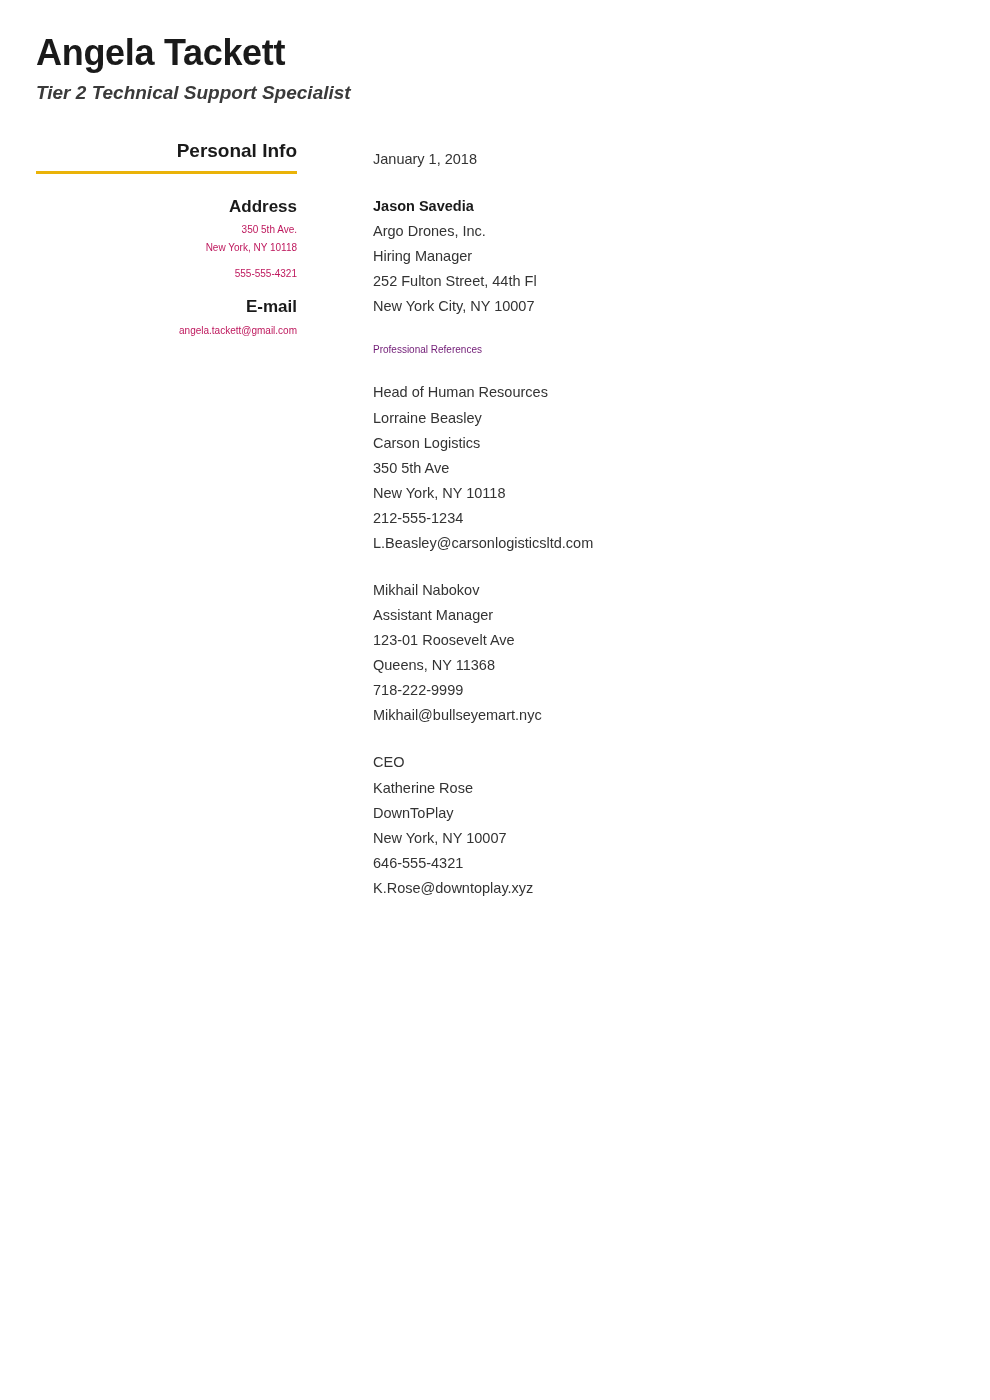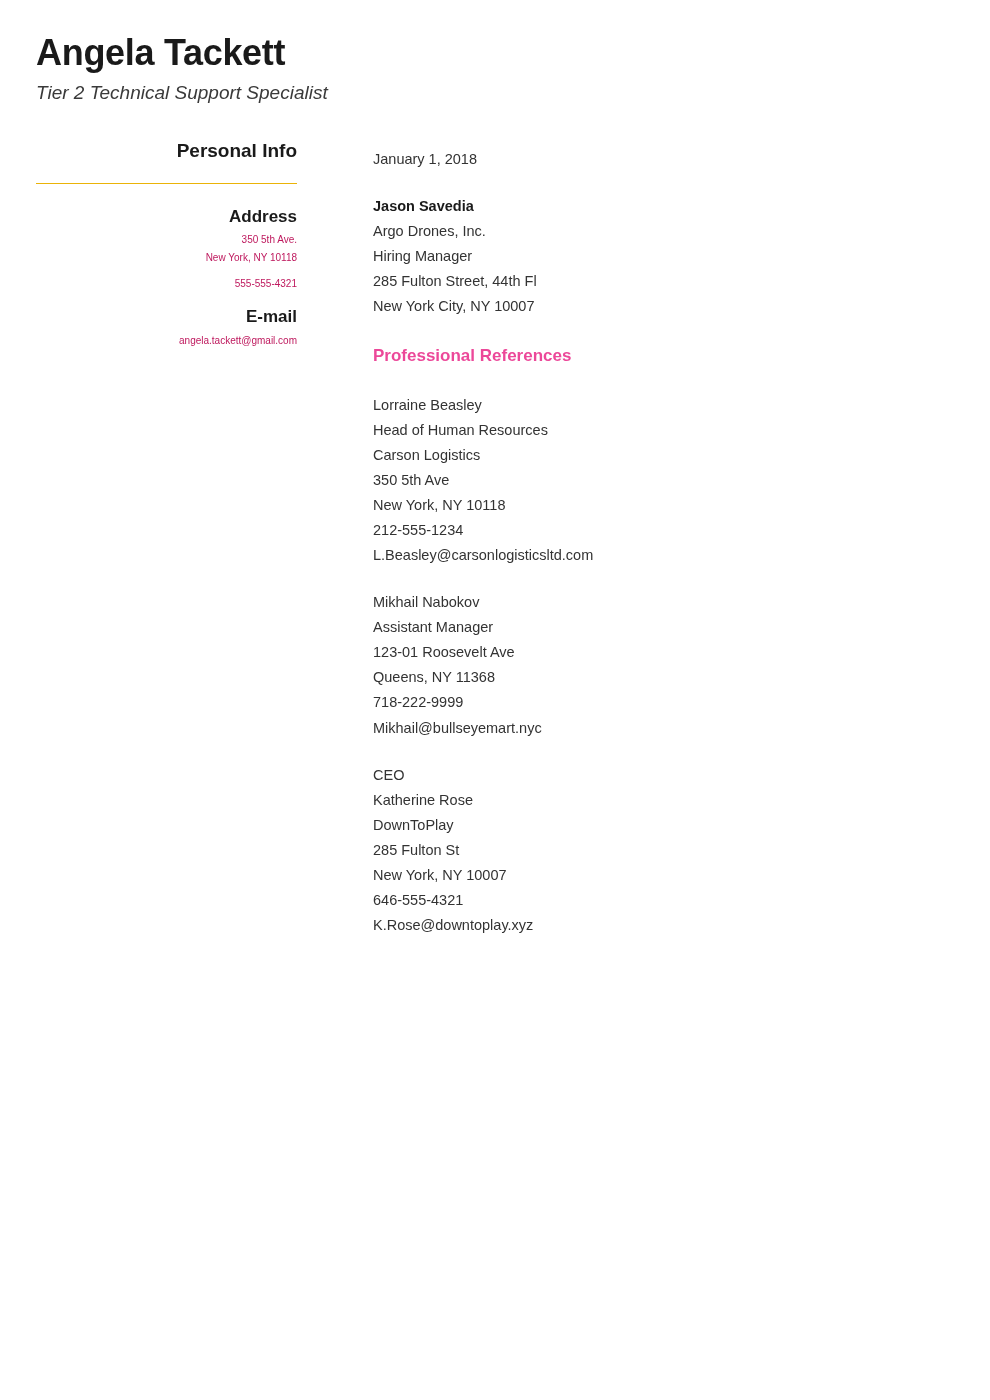--- a/index.html
+++ b/index.html
@@ -29,40 +29,40 @@
     font-weight: bold;
     color: #1a1a1a;
     letter-spacing: -0.3px;
     line-height: 1.25;
     margin: 0 0 6px 0;
   }
   .title {
     font-size: 19px;
     font-style: italic;
     color: #3a3a3a;
-    font-weight: normal;
+    font-weight: bold;
     line-height: 1.3;
     margin: 0;
   }
   .columns {
     display: flex;
     align-items: flex-start;
   }
   .left-col {
     width: 261px;
     flex: 0 0 261px;
     text-align: right;
     padding-right: 0;
   }
   .section-title {
     font-size: 19px;
     font-weight: bold;
     color: #1a1a1a;
-    padding-bottom: 21px;
-    border-bottom: 1px solid #eab308;
+    padding-bottom: 9px;
+    border-bottom: 3px solid #eab308;
     margin: 0 0 18px 0;
   }
   .info-group {
     margin-bottom: 9px;
   }
   .info-label {
     font-size: 17px;
     font-weight: bold;
     color: #1a1a1a;
     line-height: 1.75;
@@ -83,23 +83,23 @@
     line-height: 1.73;
   }
   .letter-line.bold {
     font-weight: bold;
     color: #1a1a1a;
   }
   .block-gap {
     height: 22px;
   }
   .ref-heading {
-    font-size: 17px;
-    font-weight: bold;
-    color: #ec4899;
+    font-size: 10px;
+    font-weight: normal;
+    color: #701a75;
     line-height: 1.73;
   }
   .ref-block {
     margin-top: 22px;
   }
 </style>
 </head>
 <body>
 
 <div class="page">
@@ -132,51 +132,50 @@
 
     <div class="right-col">
 
       <div class="letter-line">January 1, 2018</div>
 
       <div class="block-gap"></div>
 
       <div class="letter-line bold">Jason Savedia</div>
       <div class="letter-line">Argo Drones, Inc.</div>
       <div class="letter-line">Hiring Manager</div>
-      <div class="letter-line">285 Fulton Street, 44th Fl</div>
+      <div class="letter-line">252 Fulton Street, 44th Fl</div>
       <div class="letter-line">New York City, NY 10007</div>
 
       <div class="block-gap"></div>
 
       <div class="ref-heading">Professional References</div>
 
       <div class="ref-block">
+        <div class="letter-line">Head of Human Resources</div>
         <div class="letter-line">Lorraine Beasley</div>
-        <div class="letter-line">Head of Human Resources</div>
         <div class="letter-line">Carson Logistics</div>
         <div class="letter-line">350 5th Ave</div>
         <div class="letter-line">New York, NY 10118</div>
         <div class="letter-line">212-555-1234</div>
         <div class="letter-line">L.Beasley@carsonlogisticsltd.com</div>
       </div>
 
       <div class="ref-block">
         <div class="letter-line">Mikhail Nabokov</div>
         <div class="letter-line">Assistant Manager</div>
         <div class="letter-line">123-01 Roosevelt Ave</div>
         <div class="letter-line">Queens, NY 11368</div>
         <div class="letter-line">718-222-9999</div>
         <div class="letter-line">Mikhail@bullseyemart.nyc</div>
       </div>
 
       <div class="ref-block">
         <div class="letter-line">CEO</div>
         <div class="letter-line">Katherine Rose</div>
         <div class="letter-line">DownToPlay</div>
-        <div class="letter-line">285 Fulton St</div>
         <div class="letter-line">New York, NY 10007</div>
         <div class="letter-line">646-555-4321</div>
         <div class="letter-line">K.Rose@downtoplay.xyz</div>
       </div>
 
     </div>
   </div>
 </div>
 
 </body></html>

